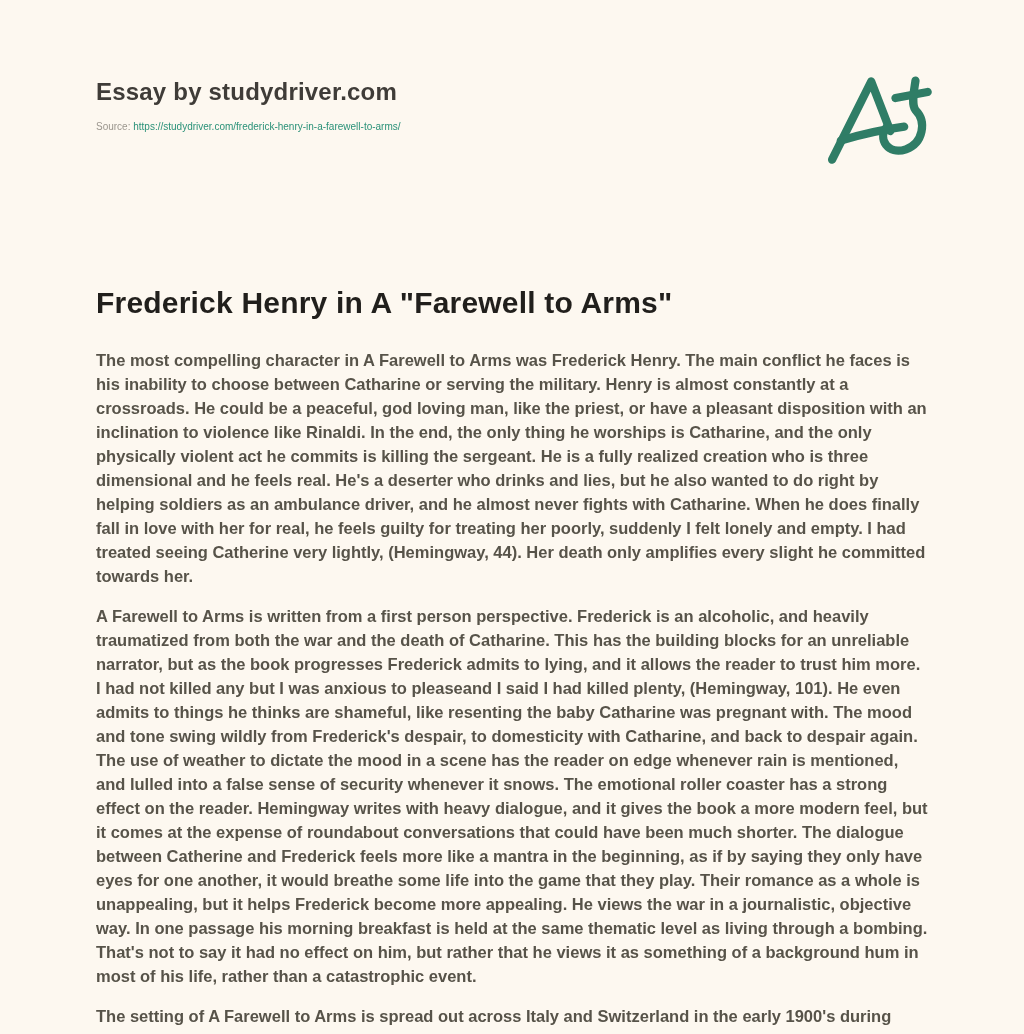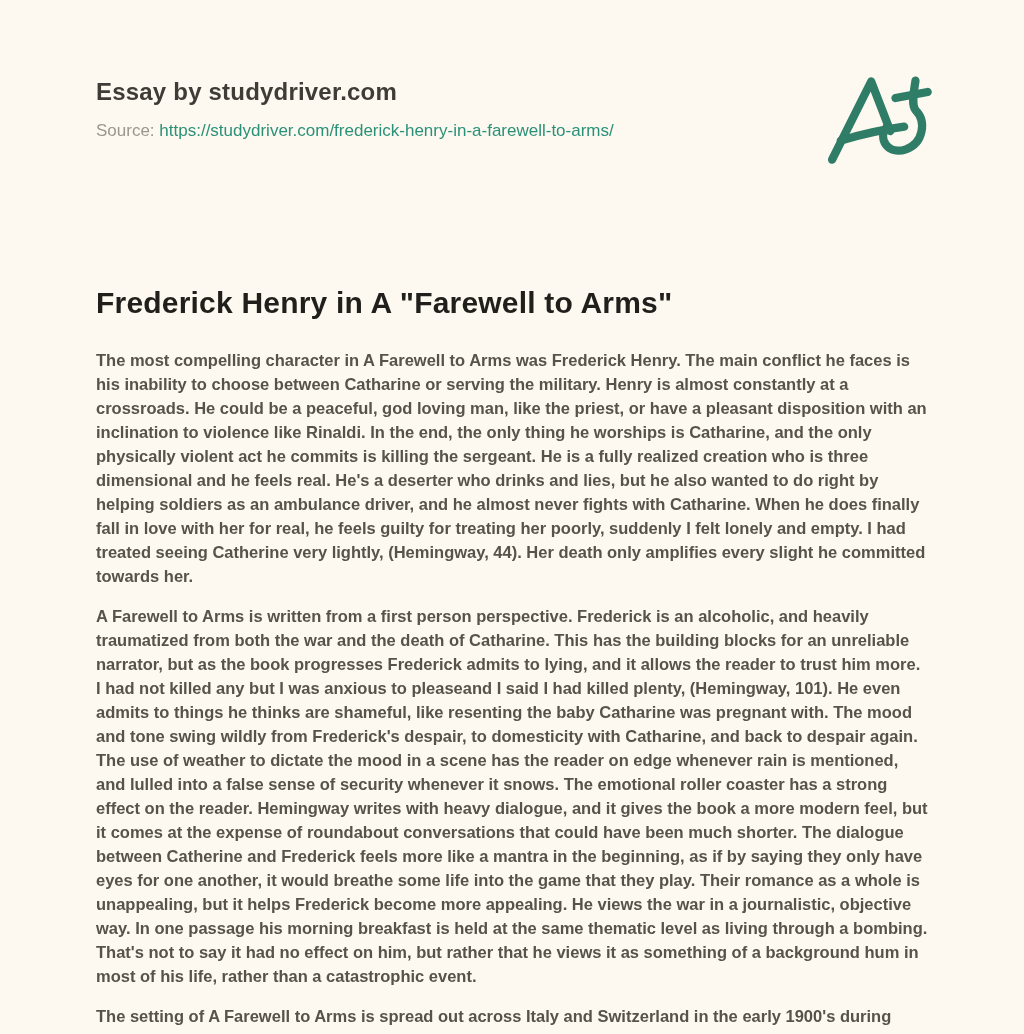--- a/index.html
+++ b/index.html
@@ -29,21 +29,21 @@
   }
   .essay-by {
     margin: 0;
     font-size: 24px;
     font-weight: bold;
     color: #3f3c38;
     letter-spacing: 0.2px;
   }
   .source-line {
     margin-top: 15px;
-    font-size: 17px;
+    font-size: 10px;
     color: #9b968e;
   }
   .source-line a {
     color: #2a9178;
     text-decoration: none;
   }
   .logo {
     flex: 0 0 auto;
     margin-top: -10px;
     margin-right: -4px;

